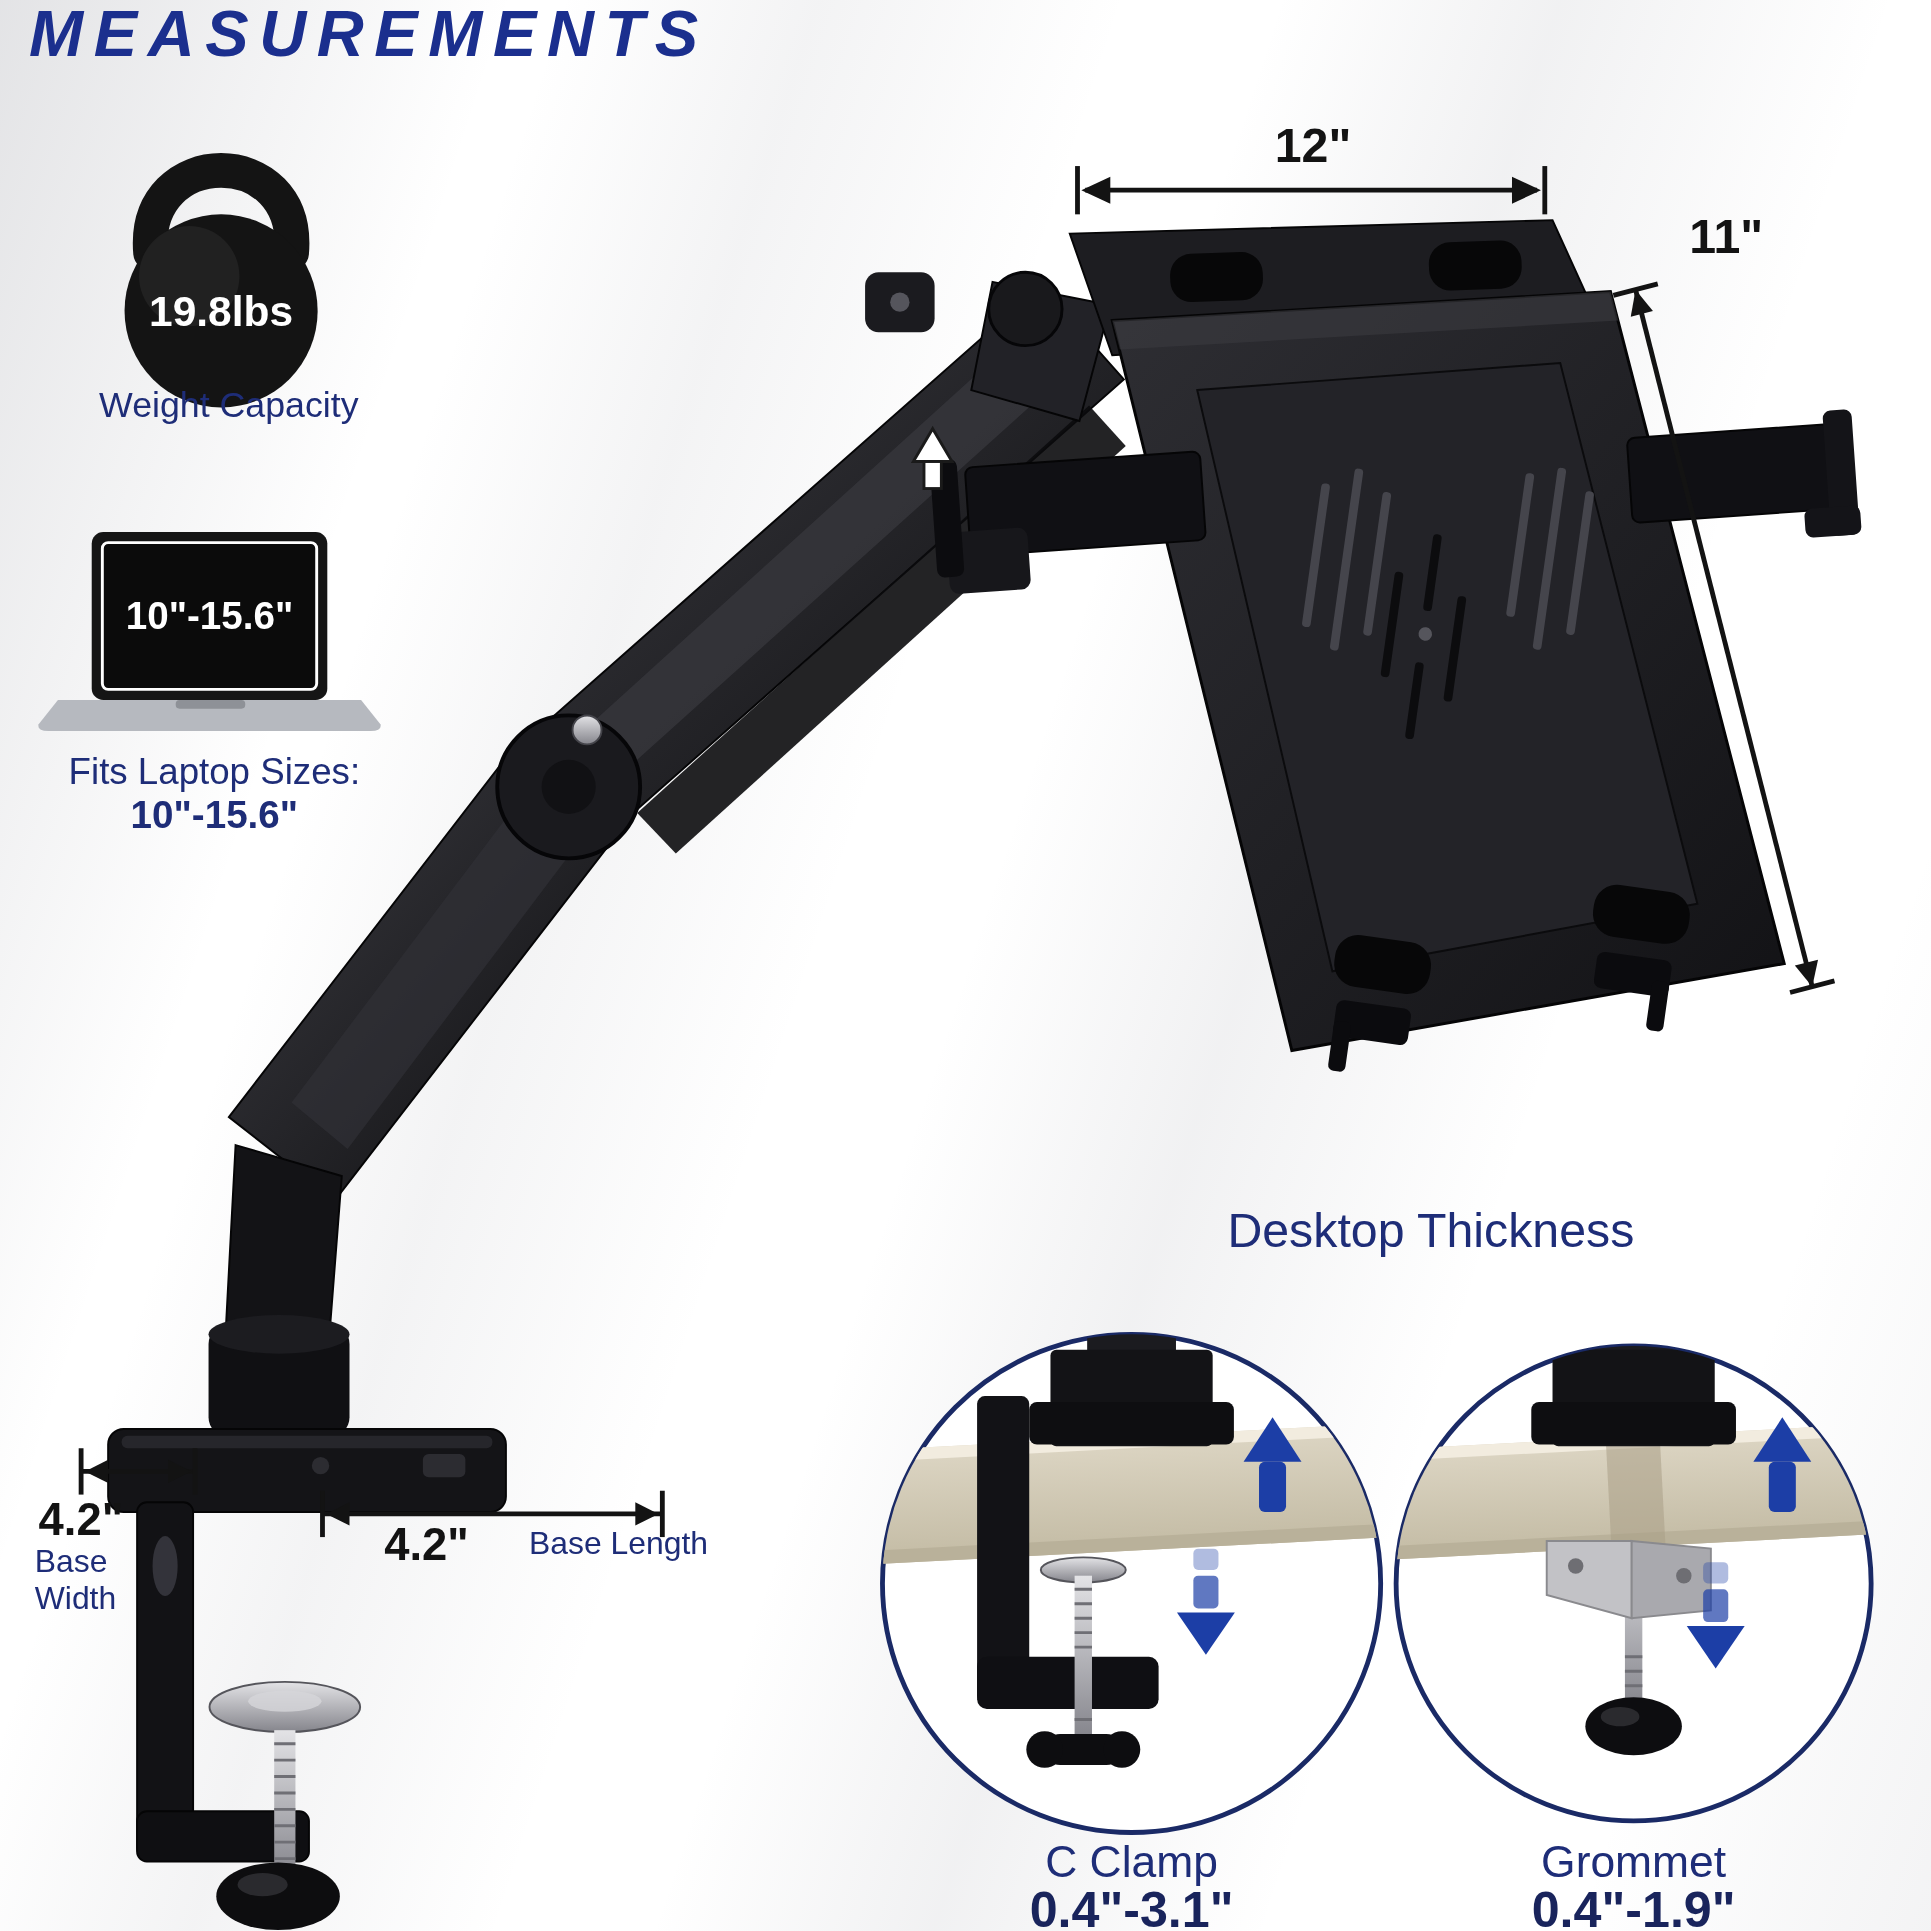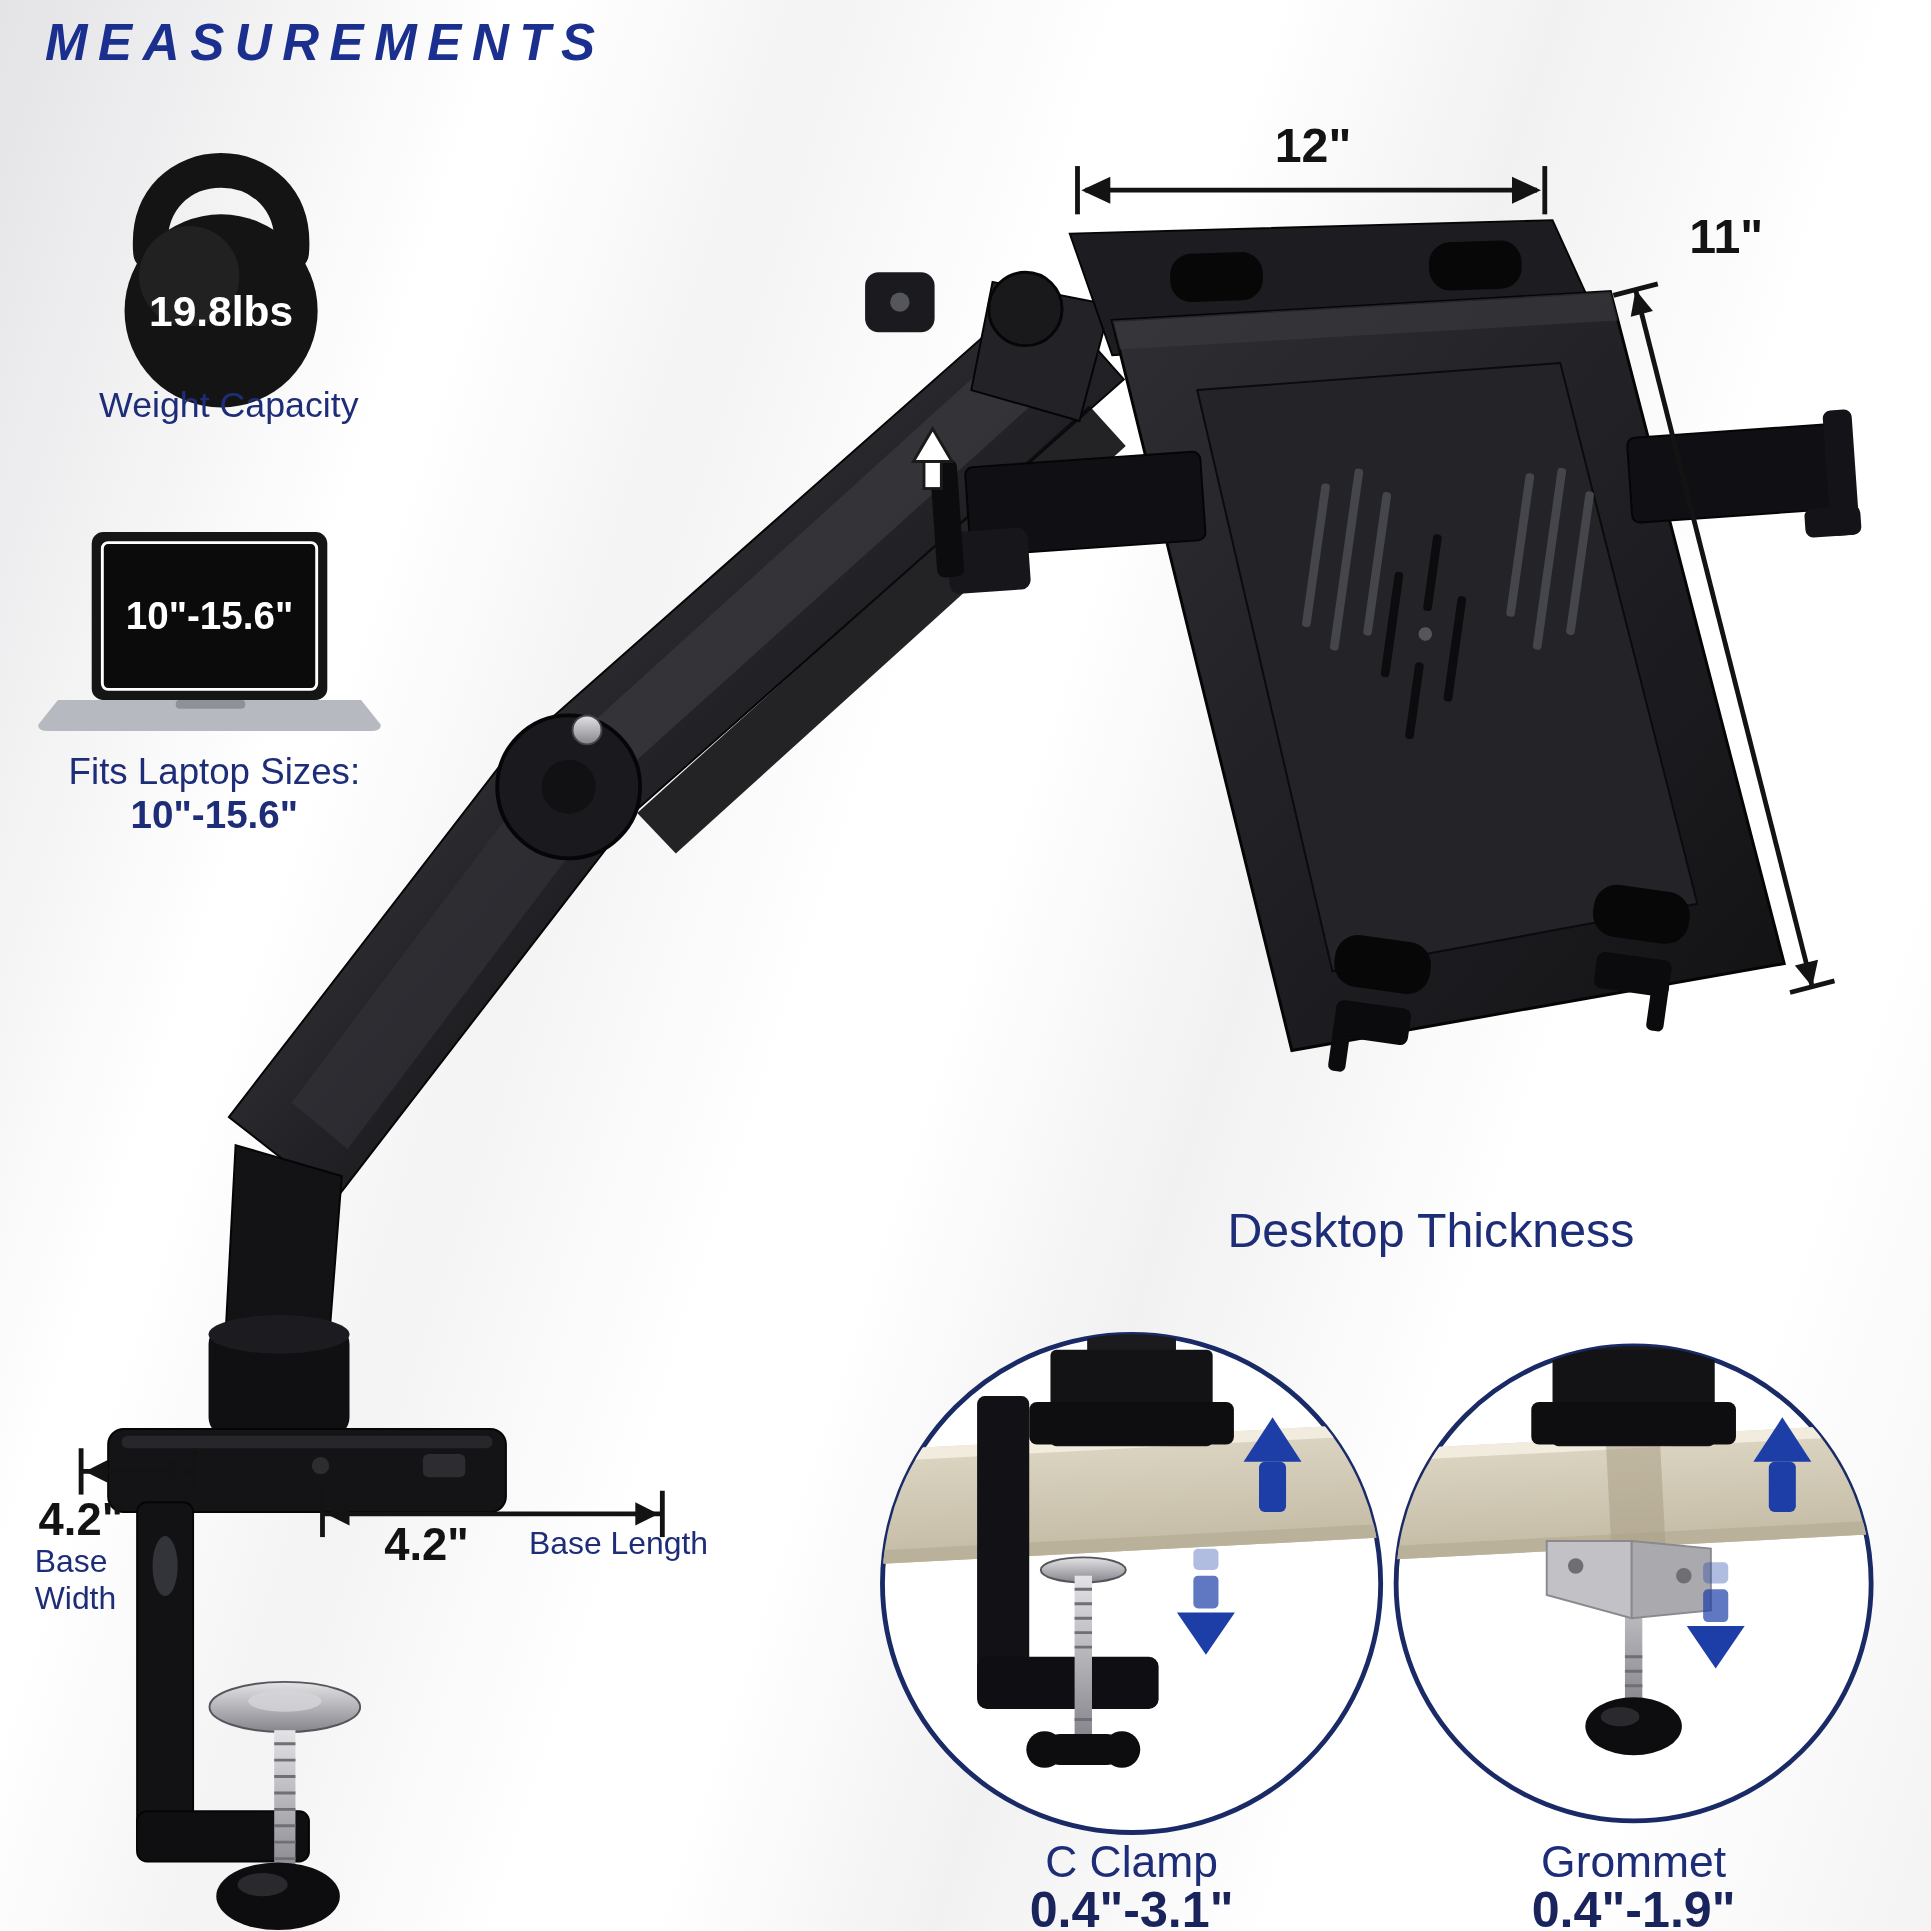--- a/index.html
+++ b/index.html
@@ -9,22 +9,22 @@
   }
   .bg{
     position:absolute;inset:0;pointer-events:none;
     background:
       linear-gradient(108deg, rgba(128,130,140,.22) 0%, rgba(255,255,255,0) 20%),
       linear-gradient(108deg, rgba(255,255,255,0) 22%, rgba(138,140,150,.10) 32%, rgba(255,255,255,0) 44%),
       linear-gradient(108deg, rgba(255,255,255,0) 50%, rgba(138,140,150,.12) 61%, rgba(255,255,255,0) 74%),
       linear-gradient(288deg, rgba(138,140,150,.10) 0%, rgba(255,255,255,0) 14%);
   }
   h1.title{
-    position:absolute;left:29px;top:0px;margin:16px;
-    font-size:51px;font-style:italic;font-weight:700;letter-spacing:10.6px;
+    position:absolute;left:29px;top:0px;margin:0;
+    font-size:65px;font-style:italic;font-weight:700;letter-spacing:10.6px;
     color:#1b2f8e;line-height:1.05;white-space:nowrap;
   }
   svg{position:absolute;left:0;top:0;}
   svg text{font-family:"Liberation Sans",sans-serif;}
   .navy{fill:#1e2d78;}
   .dimtxt{fill:#131313;font-weight:700;}
 </style>
 </head>
 <body>
 

